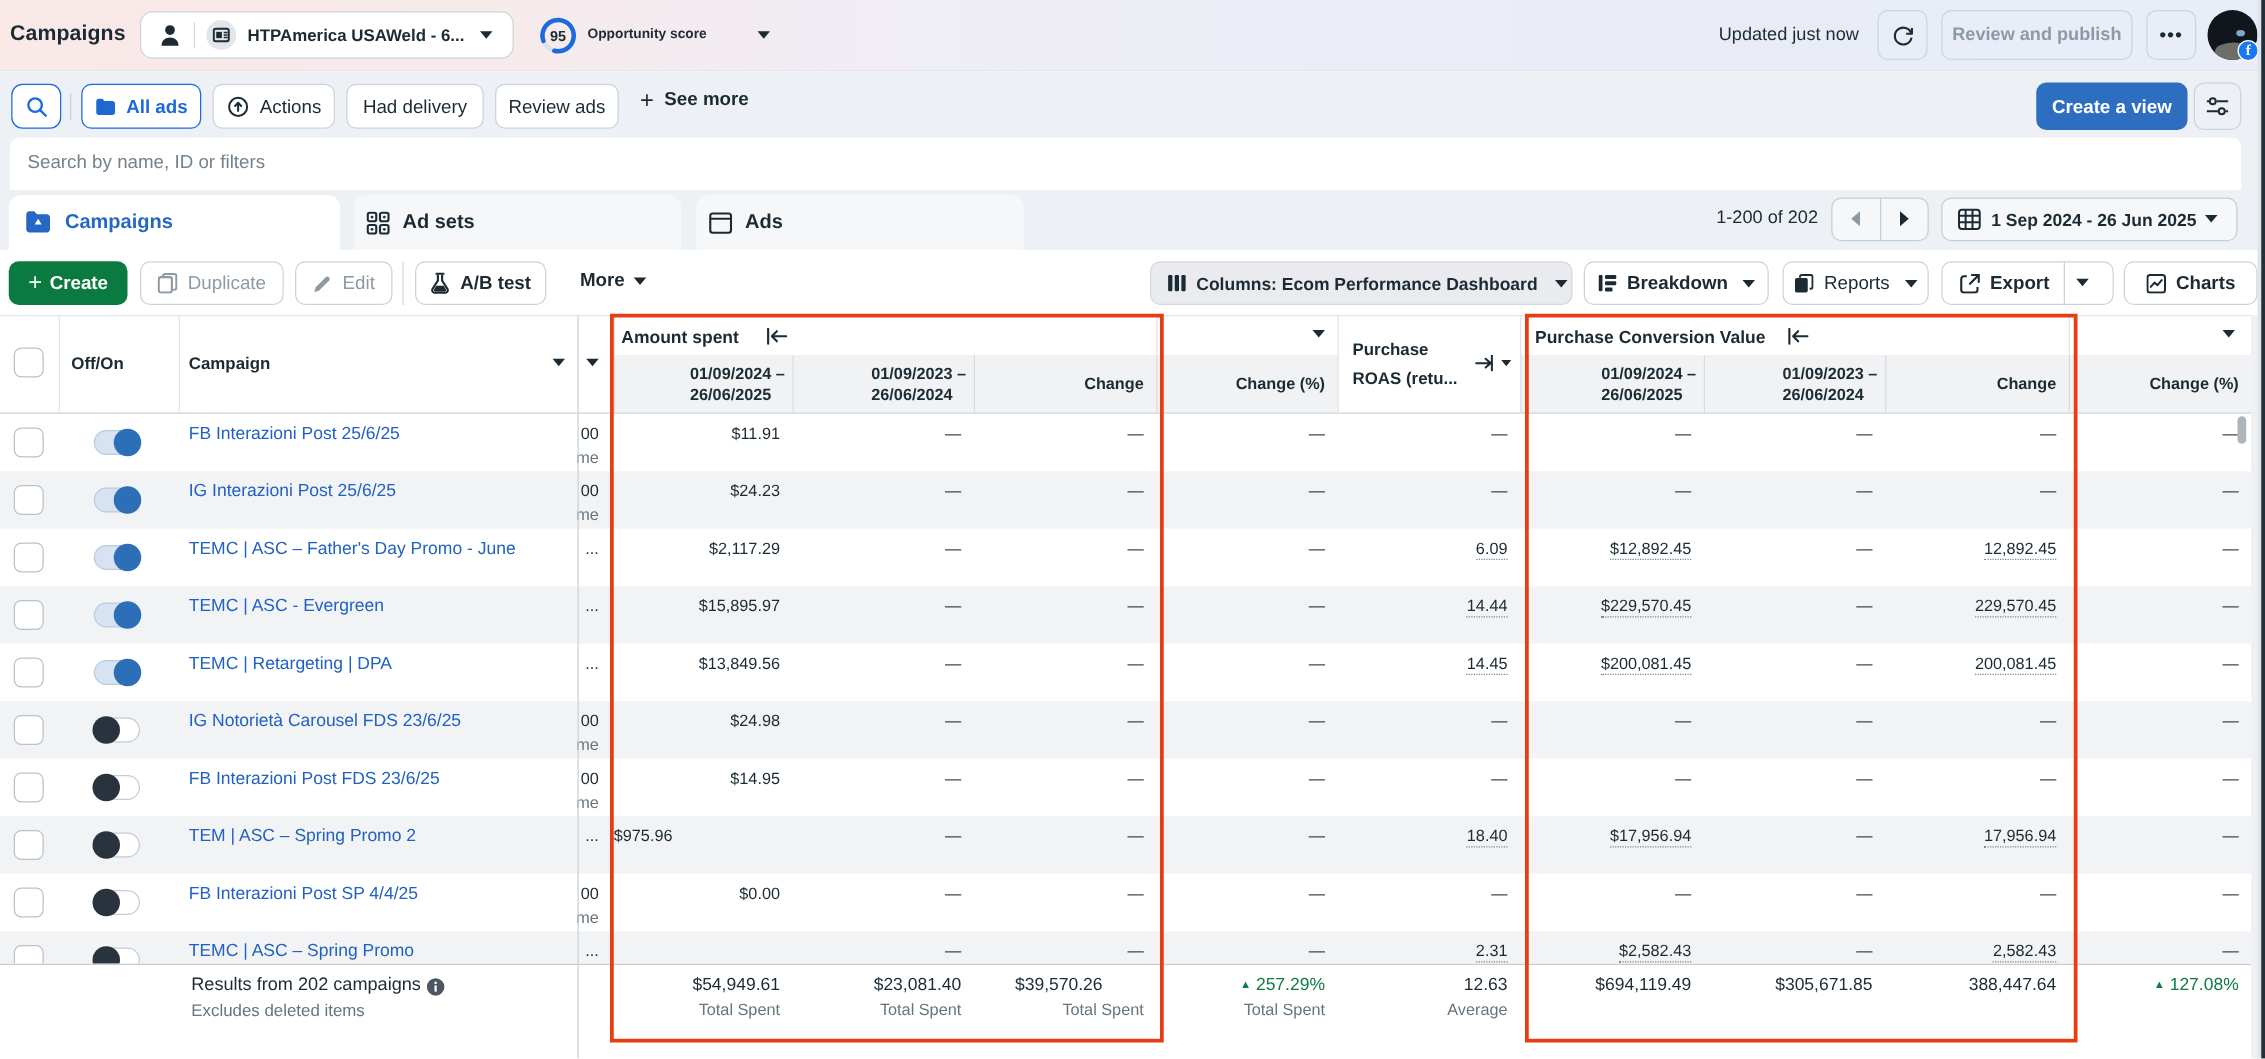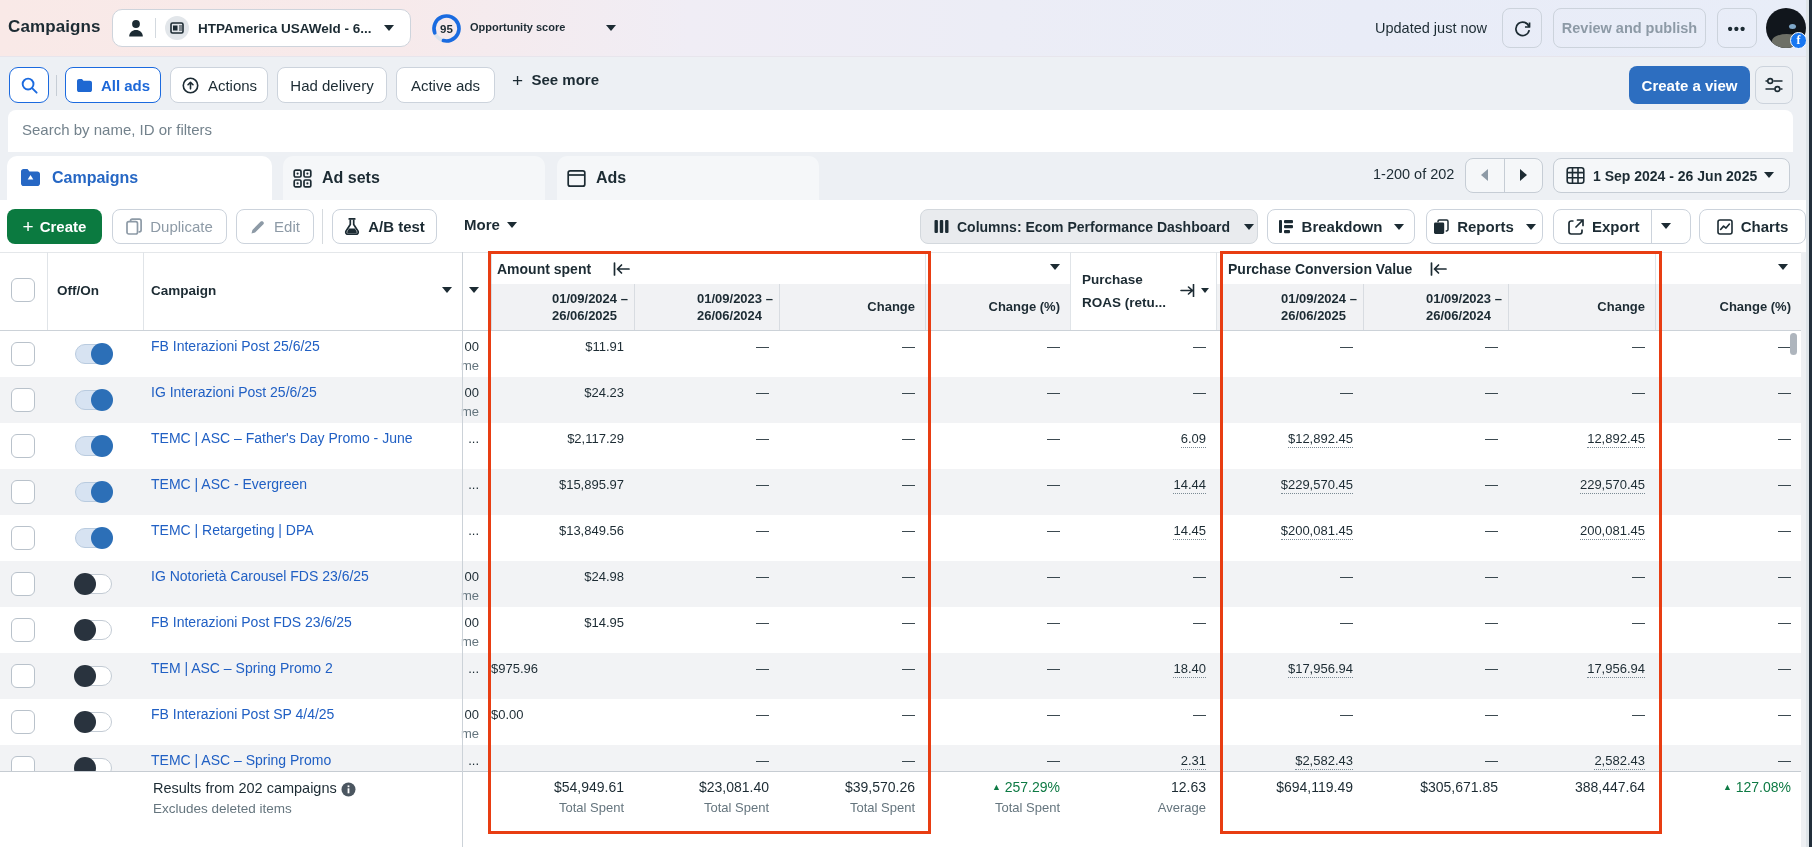--- a/index.html
+++ b/index.html
@@ -58,21 +58,21 @@
     </div>
 <div class="abs" style="left:56px;top:75px;width:1px;height:21px;background:#c6cdd5"></div>
 <div class="btn" style="left:65px;top:67px;width:96px;height:36px;border:1.5px solid #1b6adf;color:#1d68d8;font-weight:700"><svg width="17" height="15" viewBox="0 0 18 16">
         <path d="M1 3.2C1 2 2 1 3.2 1h3.1l1.6 2h6.9C16 3 17 4 17 5.2v7.6c0 1.2-1 2.2-2.2 2.2H3.2C2 15 1 14 1 12.8z" fill="#1f68d2"></path>
       </svg>All ads</div>
 <div class="btn" style="left:170px;top:67px;width:98px;height:36px"><svg width="19" height="19" viewBox="0 0 20 20" fill="none" stroke="#1c2b33" stroke-width="1.7">
         <circle cx="10" cy="10" r="7.6"></circle>
         <path d="M10 13.5V7M7.4 9.2L10 6.6l2.6 2.6" stroke-linecap="round" stroke-linejoin="round"></path>
       </svg>Actions</div>
 <div class="btn" style="left:277px;top:67px;width:110px;height:36px">Had delivery</div>
-<div class="btn" style="left:396px;top:67px;width:99px;height:36px">Active ads</div>
+<div class="btn" style="left:396px;top:67px;width:99px;height:36px">Review ads</div>
 <div class="abs" style="left:512px;top:70px;font-size:15px;font-weight:600"><span style="font-size:19px;font-weight:400;vertical-align:-2px">+</span>&nbsp; See more</div>
 <div class="btn" style="left:1629px;top:66px;width:121px;height:38px;background:#2d6ec0;border:none;color:#fff;font-weight:600">Create a view</div>
 <div class="btn" style="left:1755px;top:66px;width:38px;height:38px;background:transparent">
       <svg width="20" height="20" viewBox="0 0 20 20" fill="none" stroke="#1c2b33" stroke-width="1.6">
         <path d="M1.5 6h2.2M9.3 6h9.2M1.5 14h9.2M16.3 14h2.2"></path>
         <circle cx="6.2" cy="6" r="2.4"></circle>
         <circle cx="13.4" cy="14" r="2.4"></circle>
       </svg>
     </div>
 <div class="abs" style="left:8px;top:110px;width:1785px;height:38px;background:#fff;border-radius:8px 8px 0 0"></div>
@@ -139,21 +139,21 @@
         <rect x="0.5" y="1" width="3.4" height="13" rx="1" fill="#1c2b33"></rect>
         <rect x="5.8" y="1" width="3.4" height="13" rx="1" fill="#1c2b33"></rect>
         <rect x="11.1" y="1" width="3.4" height="13" rx="1" fill="#1c2b33"></rect>
       </svg>Columns: Ecom Performance Dashboard<span class="caret" style="margin-left:6px"></span></div>
 <div class="btn" style="left:1267px;top:209px;width:148px;height:35px;font-weight:600"><svg width="16" height="15" viewBox="0 0 16 15">
         <rect x="1" y="1" width="3" height="13" rx="1" fill="#1c2b33"></rect>
         <rect x="6" y="1" width="9" height="3.2" rx="1" fill="#1c2b33"></rect>
         <rect x="6" y="6" width="9" height="3.2" rx="1" fill="#1c2b33"></rect>
         <rect x="6" y="11" width="6" height="3.2" rx="1" fill="#1c2b33"></rect>
       </svg>Breakdown<span class="caret" style="margin-left:4px"></span></div>
-<div class="btn" style="left:1426px;top:209px;width:117px;height:35px;font-weight:700"><svg width="16" height="16" viewBox="0 0 16 16" fill="none" stroke="#1c2b33" stroke-width="1.5">
+<div class="btn" style="left:1426px;top:209px;width:117px;height:35px;font-weight:400"><svg width="16" height="16" viewBox="0 0 16 16" fill="none" stroke="#1c2b33" stroke-width="1.5">
         <path d="M5 3.2V2.4c0-.8.6-1.4 1.4-1.4h7.2c.8 0 1.4.6 1.4 1.4v8.2c0 .8-.6 1.4-1.4 1.4h-.9"></path>
         <rect x="1" y="3.4" width="10.2" height="11.6" rx="1.4" fill="#1c2b33" stroke="none"></rect>
       </svg>Reports<span class="caret" style="margin-left:4px"></span></div>
 <div class="btn" style="left:1553px;top:209px;width:138px;height:35px;font-weight:600;justify-content:flex-start;padding-left:14px"><svg width="16" height="16" viewBox="0 0 16 16" fill="none" stroke="#1c2b33" stroke-width="1.7">
         <path d="M5.5 2H3.2C2 2 1 3 1 4.2v8.6C1 14 2 15 3.2 15h8.6c1.2 0 2.2-1 2.2-2.2v-2.3"></path>
         <path d="M9.5 1H15v5.5M15 1L8 8" stroke-linecap="round"></path>
       </svg>Export</div>
 <div class="abs" style="left:1651px;top:209px;width:1px;height:35px;background:#ccd3dc"></div>
 <span class="caret abs" style="left:1661px;top:223px"></span>
 <div class="btn" style="left:1699px;top:209px;width:107px;height:35px;font-weight:600"><svg width="16" height="16" viewBox="0 0 16 16" fill="none" stroke="#1c2b33" stroke-width="1.6">
@@ -333,21 +333,21 @@
 <div class="abs" style="left:1363px;top:6px;width:135px;font-size:13px;line-height:19px;text-align:right;white-space:nowrap">—</div>
 <div class="abs" style="left:1508px;top:6px;width:137px;font-size:13px;line-height:19px;text-align:right;white-space:nowrap"><span class="dot">17,956.94</span></div>
 <div class="abs" style="left:1655px;top:6px;width:136px;font-size:13px;line-height:19px;text-align:right;white-space:nowrap">—</div>
 </div>
 <div class="abs" style="left:0;top:368px;width:1801px;height:46px;background:#fff">
 <div class="abs" style="left:11px;top:11px;width:24px;height:24px;border:1.5px solid #b9c2cb;border-radius:6px;background:#fff"></div>
 <div class="abs" style="left:75px;top:13px;width:37px;height:20px;border-radius:10px;background:#fff;border:1px solid #c3cbd4"></div>
 <div class="abs" style="left:74px;top:12px;width:22px;height:22px;border-radius:50%;background:#29333e"></div>
 <div class="abs" style="left:151px;top:6px;font-size:14px;line-height:19px;color:#2160c4;white-space:nowrap;width:300px;overflow:hidden">FB Interazioni Post SP 4/4/25</div>
 <div class="abs" style="left:421px;top:6px;width:58px;font-size:13px;line-height:19px;text-align:right">00<br><span style="color:#65757e">me</span></div>
-<div class="abs" style="left:491px;top:6px;width:133px;font-size:13px;line-height:19px;text-align:left;white-space:nowrap">$0.00</div>
+<div class="abs" style="left:491px;top:6px;width:133px;font-size:13px;line-height:19px;text-align:right;white-space:nowrap">$0.00</div>
 <div class="abs" style="left:634px;top:6px;width:135px;font-size:13px;line-height:19px;text-align:right;white-space:nowrap">—</div>
 <div class="abs" style="left:779px;top:6px;width:136px;font-size:13px;line-height:19px;text-align:right;white-space:nowrap">—</div>
 <div class="abs" style="left:925px;top:6px;width:135px;font-size:13px;line-height:19px;text-align:right;white-space:nowrap">—</div>
 <div class="abs" style="left:1070px;top:6px;width:136px;font-size:13px;line-height:19px;text-align:right;white-space:nowrap">—</div>
 <div class="abs" style="left:1216px;top:6px;width:137px;font-size:13px;line-height:19px;text-align:right;white-space:nowrap">—</div>
 <div class="abs" style="left:1363px;top:6px;width:135px;font-size:13px;line-height:19px;text-align:right;white-space:nowrap">—</div>
 <div class="abs" style="left:1508px;top:6px;width:137px;font-size:13px;line-height:19px;text-align:right;white-space:nowrap">—</div>
 <div class="abs" style="left:1655px;top:6px;width:136px;font-size:13px;line-height:19px;text-align:right;white-space:nowrap">—</div>
 </div>
 <div class="abs" style="left:0;top:414px;width:1801px;height:46px;background:#f2f3f5">
@@ -372,21 +372,21 @@
 <svg class="abs" style="left:341px;top:782px" width="15" height="15" viewBox="0 0 15 15">
       <circle cx="7.5" cy="7.5" r="7" fill="#4b5660"></circle>
       <rect x="6.6" y="6.3" width="1.8" height="5" fill="#fff"></rect>
       <rect x="6.6" y="3.4" width="1.8" height="1.8" fill="#fff"></rect>
     </svg>
 <div class="abs" style="left:153px;top:801px;font-size:13.5px;color:#65757e">Excludes deleted items</div>
 <div class="abs" style="left:491px;top:779px;width:133px;font-size:14px;text-align:right;white-space:nowrap">$54,949.61</div>
 <div class="abs" style="left:491px;top:800px;width:133px;font-size:13px;color:#65757e;text-align:right">Total Spent</div>
 <div class="abs" style="left:634px;top:779px;width:135px;font-size:14px;text-align:right;white-space:nowrap">$23,081.40</div>
 <div class="abs" style="left:634px;top:800px;width:135px;font-size:13px;color:#65757e;text-align:right">Total Spent</div>
-<div class="abs" style="left:779px;top:779px;width:136px;font-size:14px;text-align:right;white-space:nowrap">$39,570.26</div>
+<div class="abs" style="left:779px;top:779px;width:136px;font-size:14px;text-align:center;white-space:nowrap">$39,570.26</div>
 <div class="abs" style="left:779px;top:800px;width:136px;font-size:13px;color:#65757e;text-align:right">Total Spent</div>
 <div class="abs" style="left:925px;top:779px;width:135px;font-size:14px;text-align:right;white-space:nowrap"><span style="color:#0e7a44"><span style="font-size:9px;vertical-align:2px">▲</span> 257.29%</span></div>
 <div class="abs" style="left:925px;top:800px;width:135px;font-size:13px;color:#65757e;text-align:right">Total Spent</div>
 <div class="abs" style="left:1070px;top:779px;width:136px;font-size:14px;text-align:right;white-space:nowrap">12.63</div>
 <div class="abs" style="left:1070px;top:800px;width:136px;font-size:13px;color:#65757e;text-align:right">Average</div>
 <div class="abs" style="left:1216px;top:779px;width:137px;font-size:14px;text-align:right;white-space:nowrap">$694,119.49</div>
 <div class="abs" style="left:1363px;top:779px;width:135px;font-size:14px;text-align:right;white-space:nowrap">$305,671.85</div>
 <div class="abs" style="left:1508px;top:779px;width:137px;font-size:14px;text-align:right;white-space:nowrap">388,447.64</div>
 <div class="abs" style="left:1655px;top:779px;width:136px;font-size:14px;text-align:right;white-space:nowrap"><span style="color:#0e7a44"><span style="font-size:9px;vertical-align:2px">▲</span> 127.08%</span></div>
 <div class="abs" style="left:462px;top:252px;width:1px;height:595px;background:#ccd2d8"></div>

